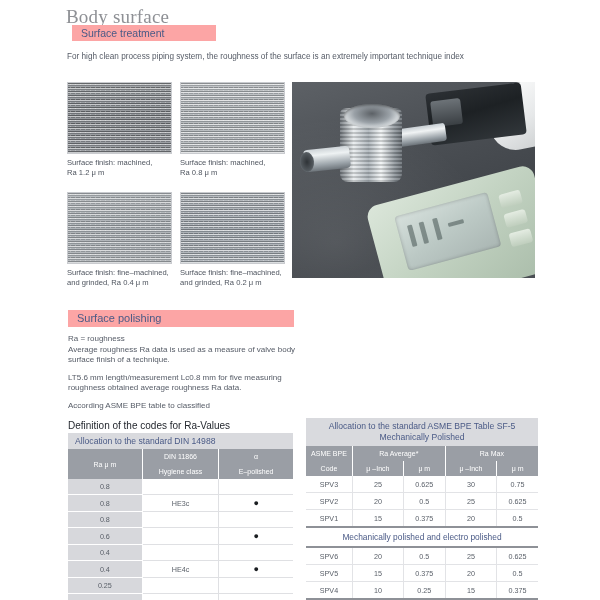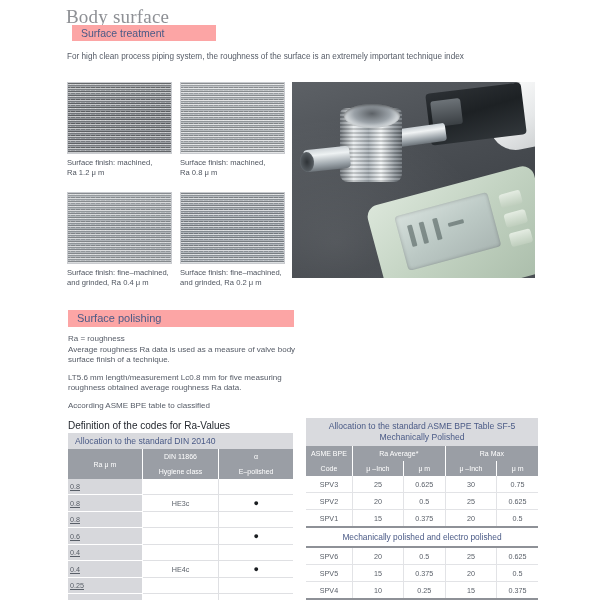--- a/index.html
+++ b/index.html
@@ -299,27 +299,26 @@
     border-left: 1px solid #ffffff;
     border-right: 1px solid #ffffff;
     font-size: 7px;
     line-height: 9px;
   }
   .hdr td.first { border-left: none; }
   .hdr td.last { border-right: none; }
 
   .left-table td.ra {
     background: #d7d8dc;
-    text-align: left;
+    text-align: center;
     padding: 3px 2px;
     border-bottom: 1px solid #ffffff;
     border-right: 1px solid #ffffff;
     color: #5a6069;
     font-size: 7.2px;
-    text-decoration: underline;
   }
   .left-table td.val {
     background: #ffffff;
     text-align: center;
     padding: 3px 2px;
     border-bottom: 1px solid #dfe0e3;
     color: #5a6069;
     font-size: 7.2px;
   }
   .left-table td.dot {
@@ -434,21 +433,21 @@
 Average roughness Ra data is used as a measure of valve body surface finish of a technique.</p>
     <p>LT5.6 mm length/measurement Lc0.8 mm for five measuring roughness obtained average roughness Ra data.</p>
     <p>According ASME BPE table to classified</p>
   </div>
 
   <div class="tbl-title tbl-left-title">Definition of the codes for Ra-Values</div>
 
   <table class="left-table">
     <tbody>
         <tr class="cap-band left-band">
-      <td colspan="3">Allocation to the standard DIN 20140</td>
+      <td colspan="3">Allocation to the standard DIN 14988</td>
     </tr>
     <tr class="hdr">
       <td class="first" rowspan="2" style="width:33%;">Ra μ m</td>
       <td style="width:34%;">DIN 11866</td>
       <td class="last" style="width:33%;">α</td>
     </tr>
     <tr class="hdr">
       <td>Hygiene class</td>
       <td class="last">E–polished</td>
     </tr>

